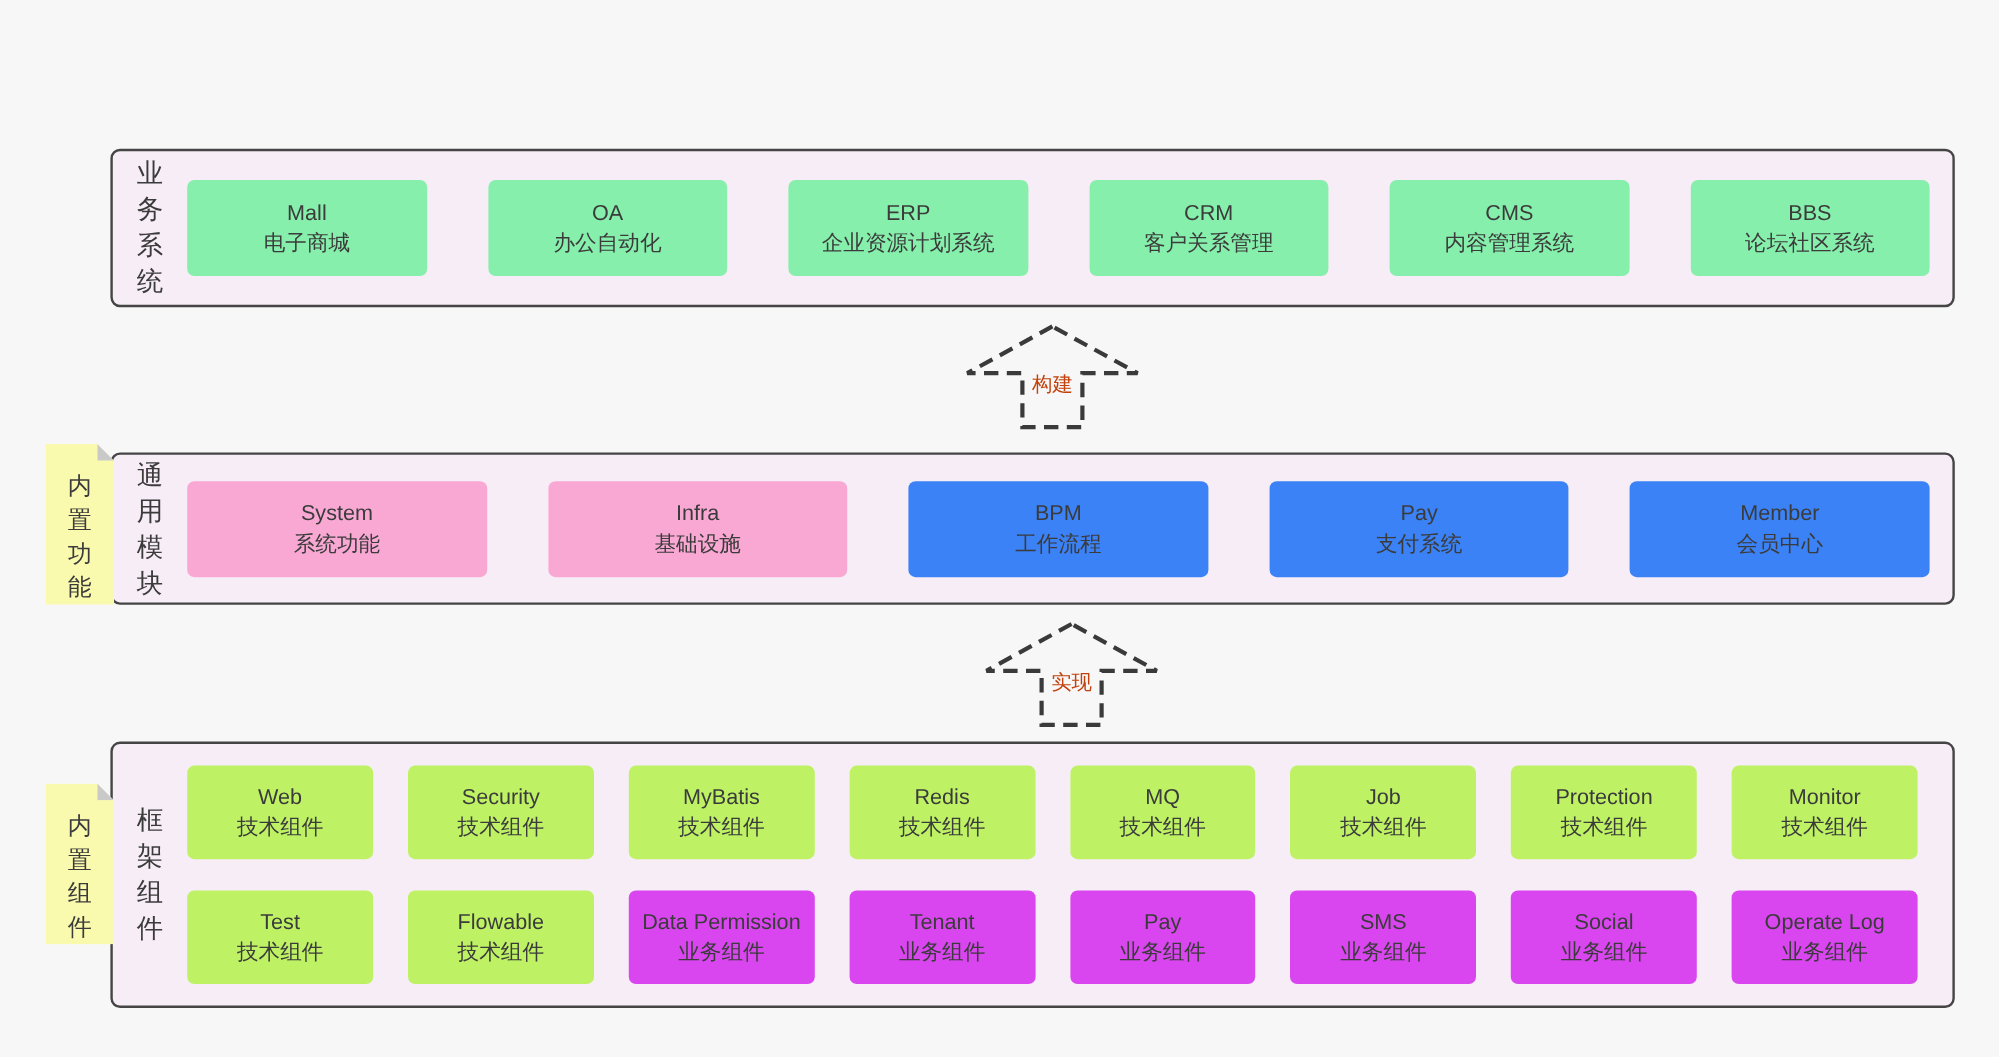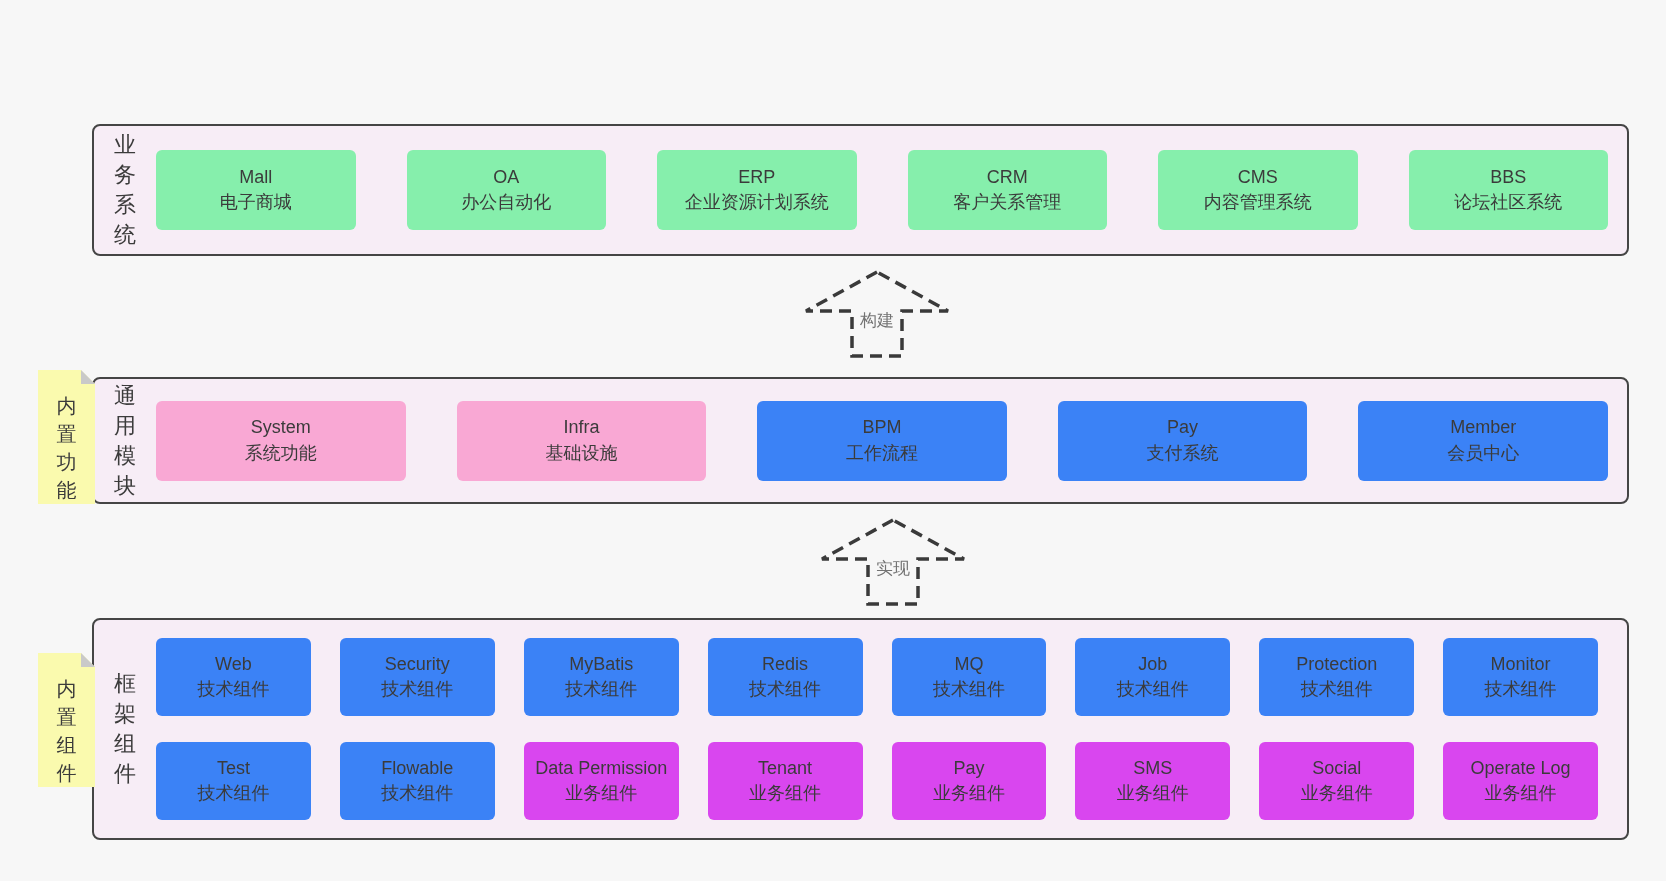--- a/index.html
+++ b/index.html
@@ -52,21 +52,21 @@
     justify-content: center;
     text-align: center;
     font-size: 18px;
     line-height: 1.4;
     color: #3b3b3b;
     padding: 2px 10px;
   }
   .blue  { background: #86efac; }
   .red   { background: #f9a8d4; }
   .pink  { background: #3b82f6; }
-  .gdark { background: #3b82f6; }
+  .gdark { background: #bef264; }
   .glight{ background: #d946ef; }
 
   
   .stack {
     flex: 1;
     display: flex;
     flex-direction: column;
     justify-content: center;
     gap: 26px;
     padding-right: 29px;
@@ -85,21 +85,21 @@
     stroke-linejoin: miter;
   }
   .arrow-label {
     position: absolute;
     left: 50%;
     top: 40px;
     transform: translateX(-50%);
     background: #f7f7f7;
     padding: 1px 5px;
     font-size: 17px;
-    color: #737373;
+    color: #c2410c;
     white-space: nowrap;
   }
 
   
   .sticky {
     position: absolute;
     left: 38px;
     width: 57px;
     height: 134px;
     background: #fafaae;

